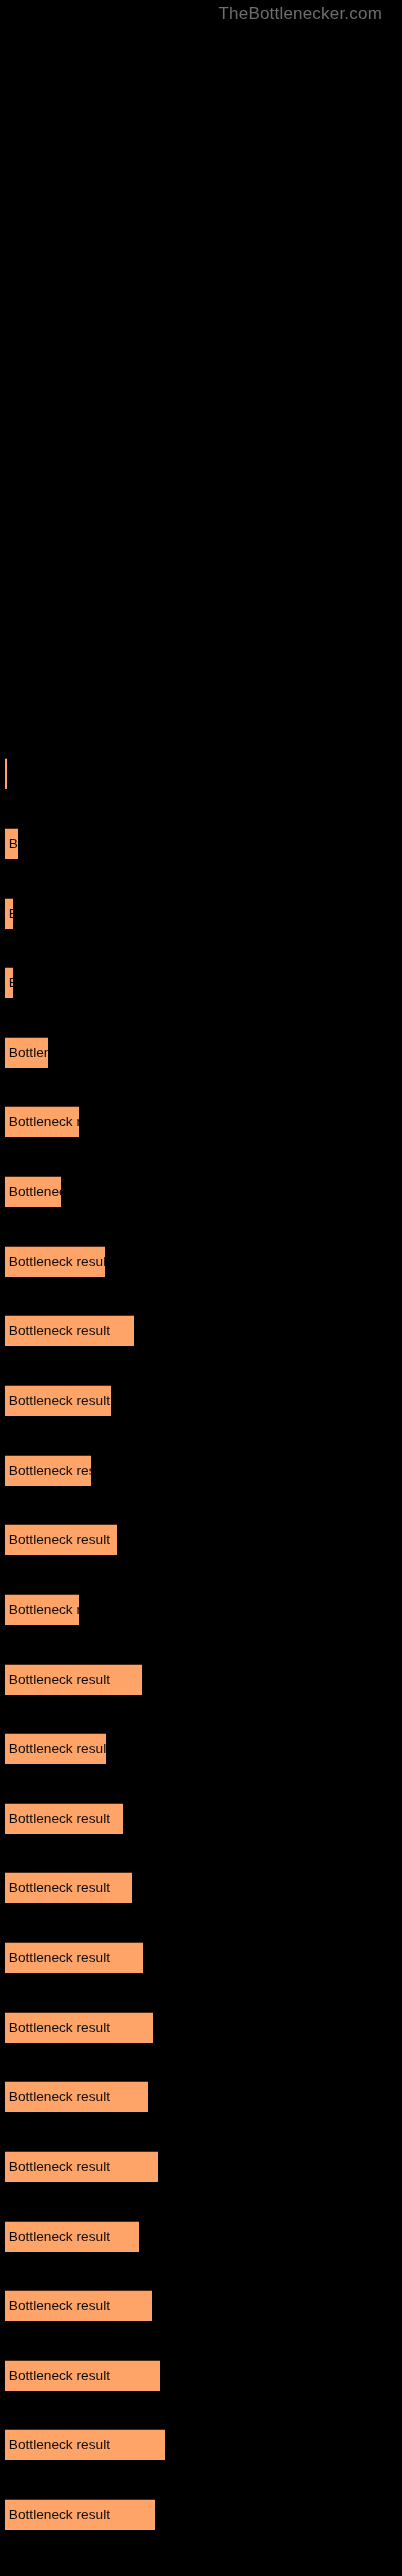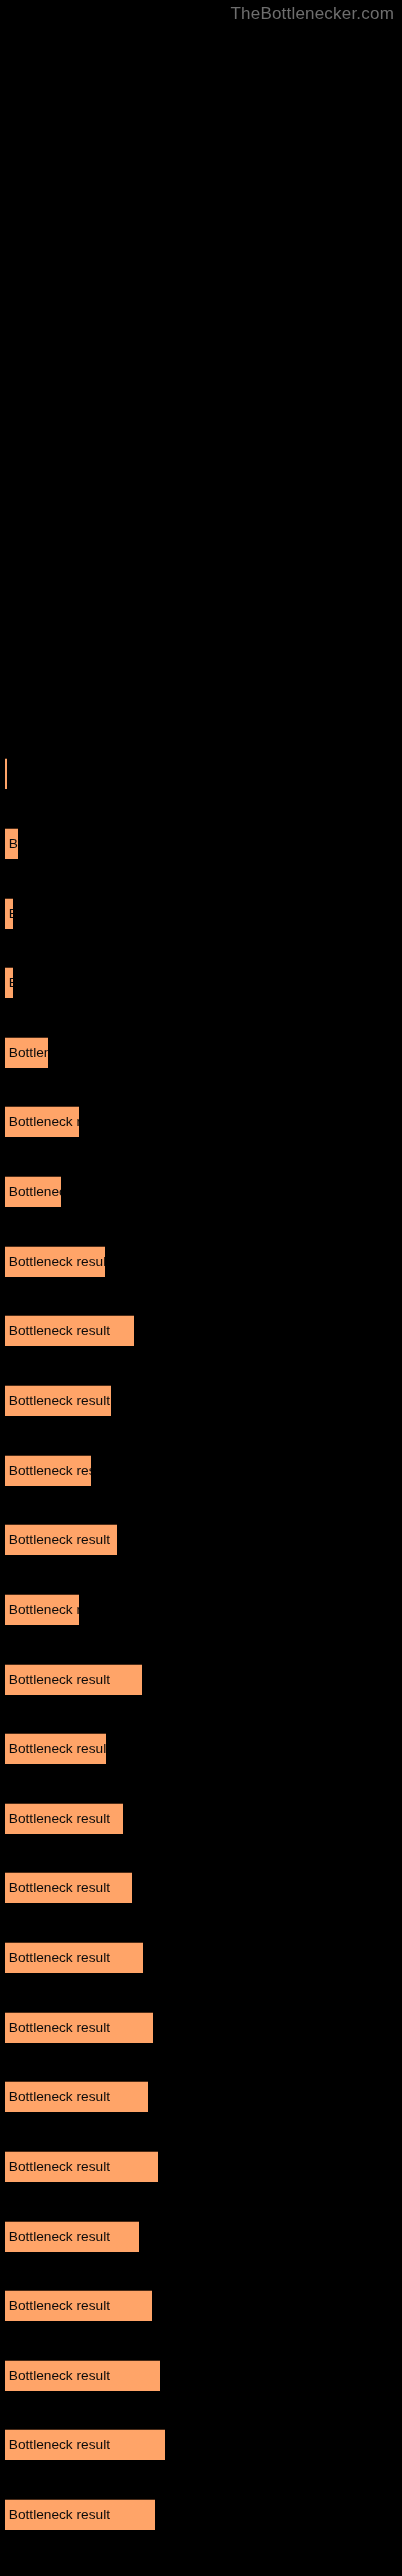--- a/index.html
+++ b/index.html
@@ -19,21 +19,21 @@
   #chart-root {
     position: absolute;
     left: 0;
     top: 0;
     width: 403px;
     height: 2576px;
     background: #000000;
   }
   #watermark {
     position: absolute;
-    right: 9px;
+    right: 21px;
     top: 3.2px;
     color: #6e6e6e;
     font-size: 17px;
     font-family: "Liberation Sans", sans-serif;
     letter-spacing: 0.2px;
     white-space: nowrap;
     line-height: 21px;
   }
   #plot-area {
     position: absolute;

